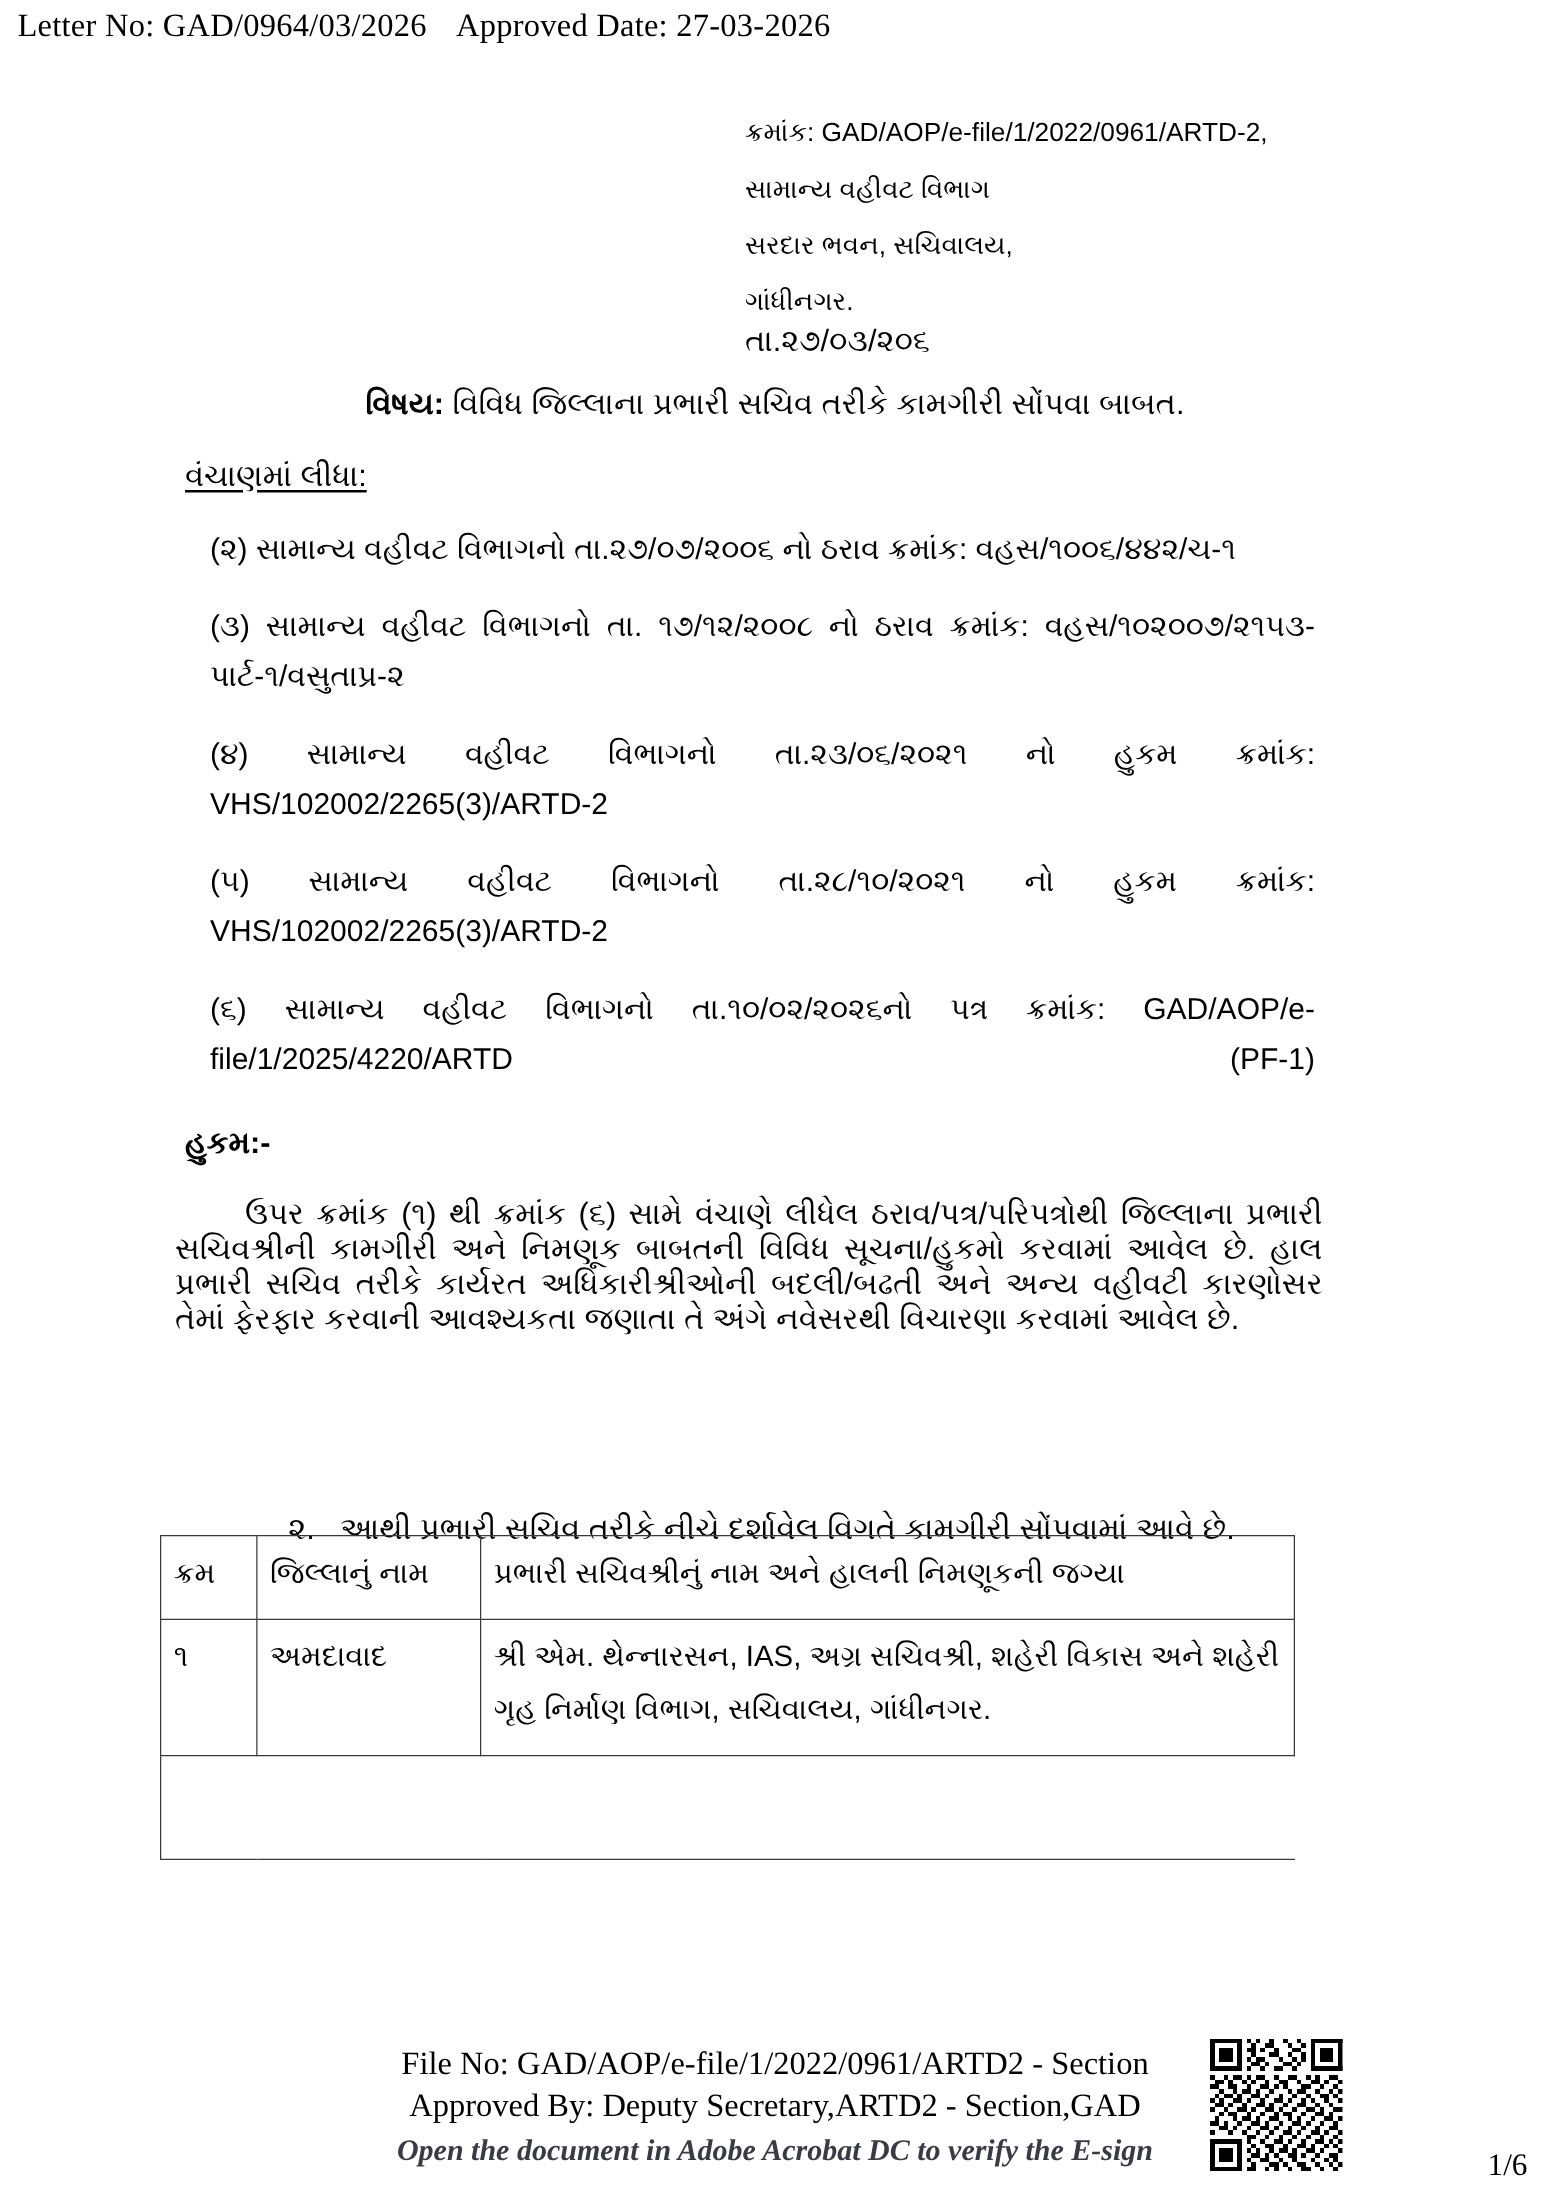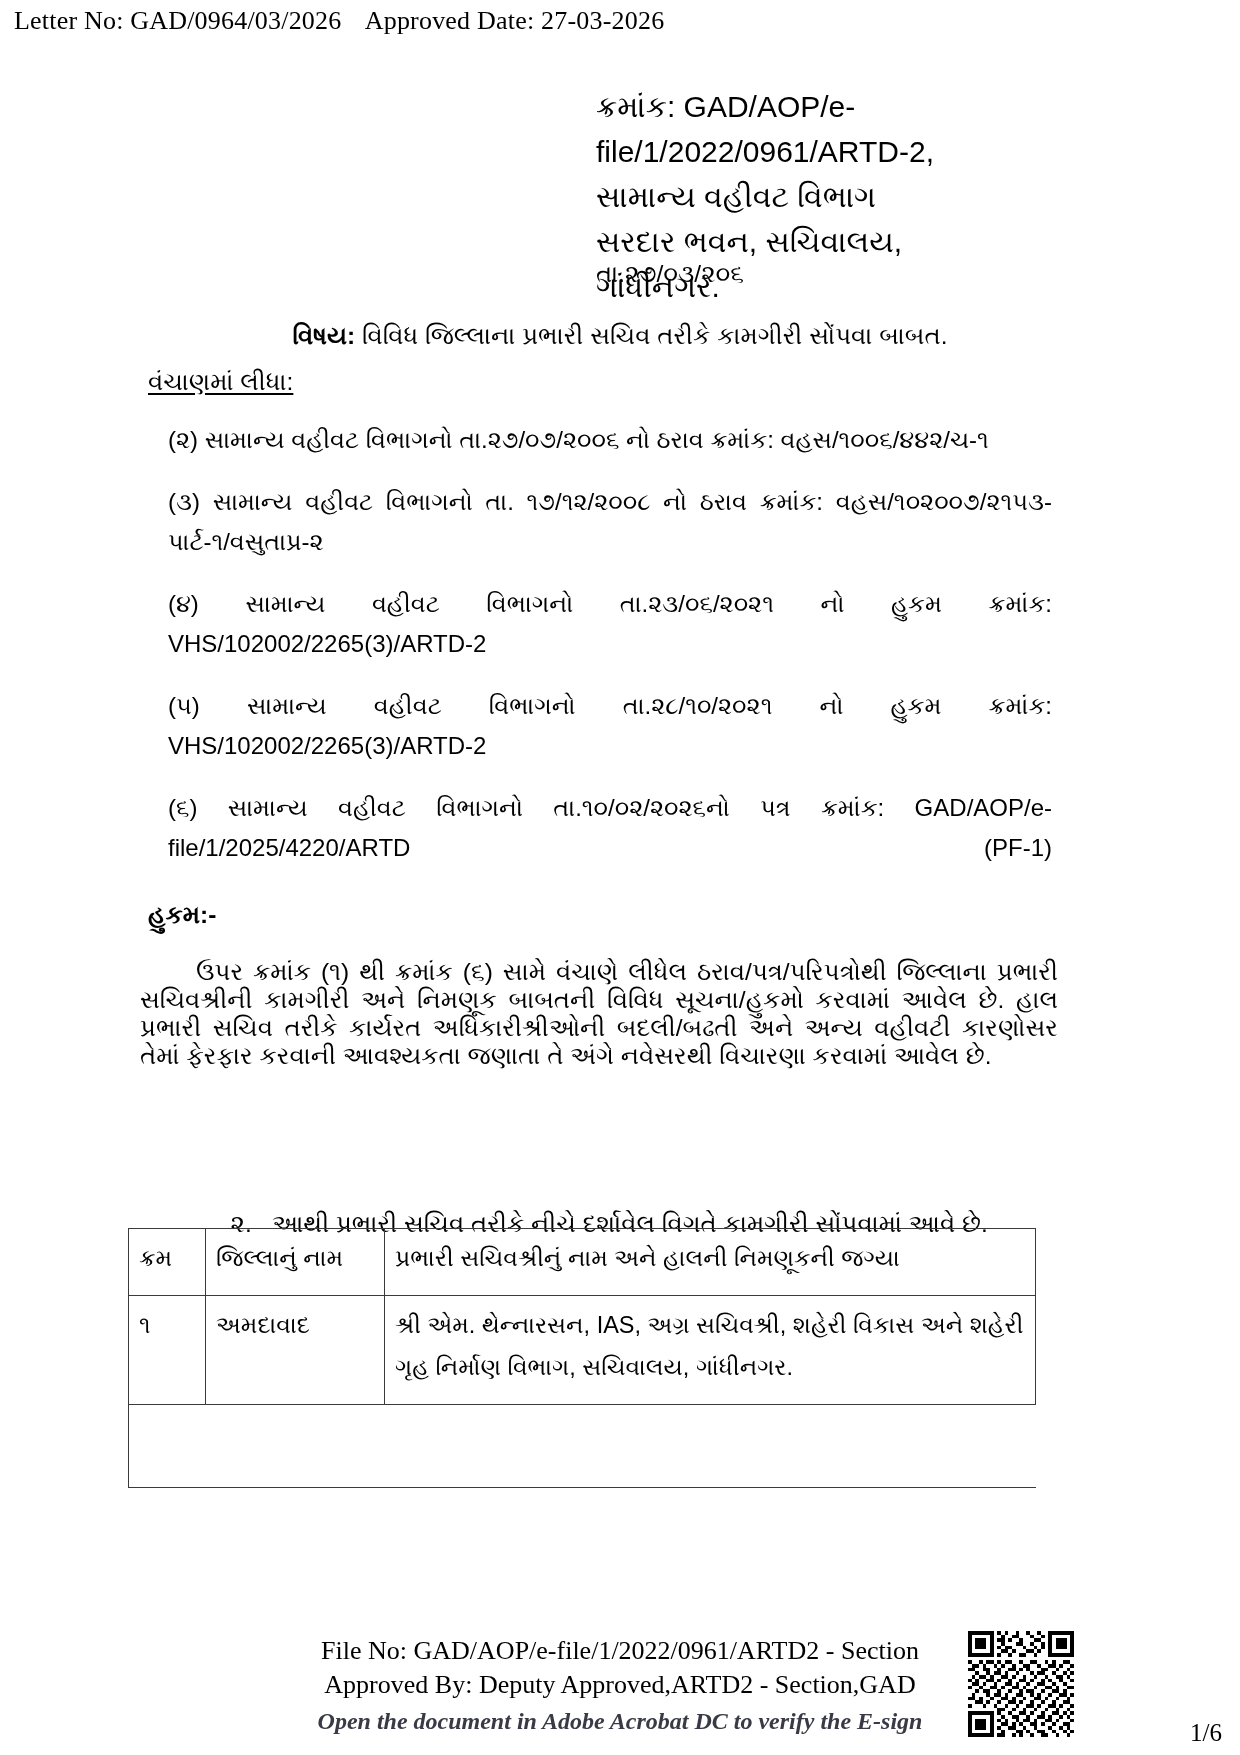--- a/index.html
+++ b/index.html
@@ -36,37 +36,37 @@
     left: 0;
     width: 1240px;
     height: 1755px;
   }
 
   .addr-block {
     position: absolute;
     left: 596px;
     top: 84px;
     width: 520px;
-    font-size: 30px;
+    font-size: 21px;
     line-height: 45px;
   }
   .addr-block div { white-space: nowrap; }
   .addr-block .krmank { white-space: normal; }
 
   .date-line {
     position: absolute;
     left: 596px;
     top: 260px;
     font-size: 24.5px;
   }
 
   .subject {
     position: absolute;
     left: 140px;
-    top: 322px;
+    top: 310px;
     width: 960px;
     font-size: 24.5px;
     text-align: center;
   }
   .subject .lbl { font-weight: bold; }
 
   .section-head {
     position: absolute;
     font-size: 24.5px;
   }
@@ -237,21 +237,21 @@
       <tr class="spacer">
         <td class="c-krm"></td>
         <td class="c-dist"></td>
         <td class="c-name"></td>
       </tr>
     </tbody>
   </table>
 
   <div class="footer">
     <div class="f-line">File No: GAD/AOP/e-file/1/2022/0961/ARTD2 - Section</div>
-    <div class="f-line">Approved By: Deputy Approved,ARTD2 - Section,GAD</div>
+    <div class="f-line">Approved By: Deputy Secretary,ARTD2 - Section,GAD</div>
     <div class="f-note">Open the document in Adobe Acrobat DC to verify the E-sign</div>
   </div>
 
   <div class="qr">
     <svg viewBox="0 0 29 29" width="106" height="106" shape-rendering="crispEdges" aria-hidden="true">
       <rect width="29" height="29" fill="#ffffff"></rect>
       <g fill="#000000">
         <rect x="0" y="0" width="7" height="1"></rect>
           <rect x="0" y="6" width="7" height="1"></rect>
         <rect x="0" y="0" width="1" height="7"></rect>

